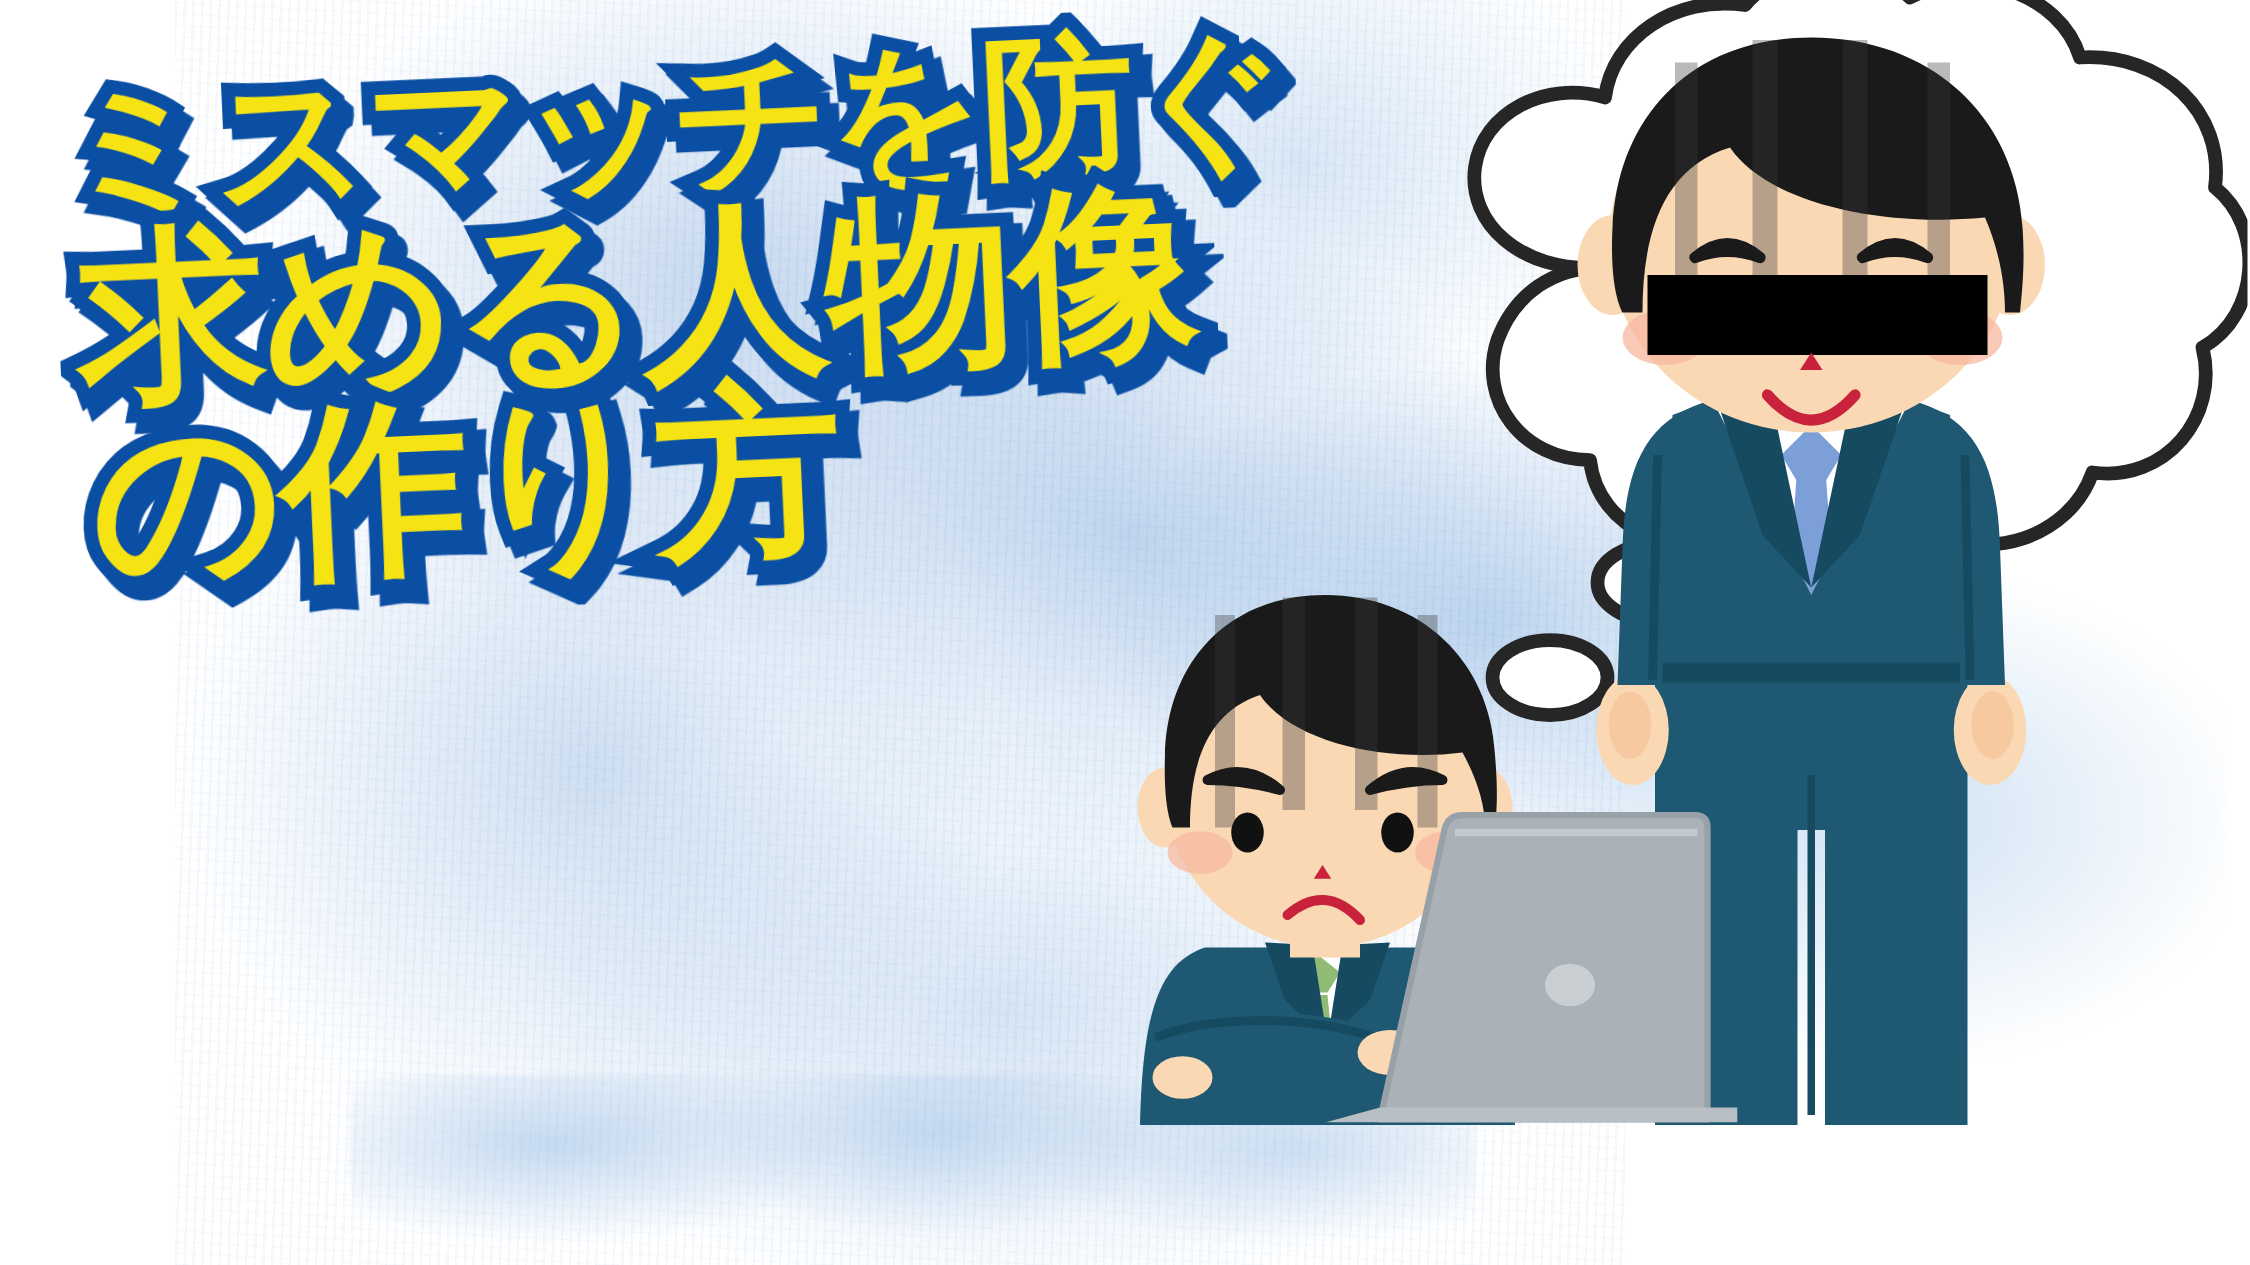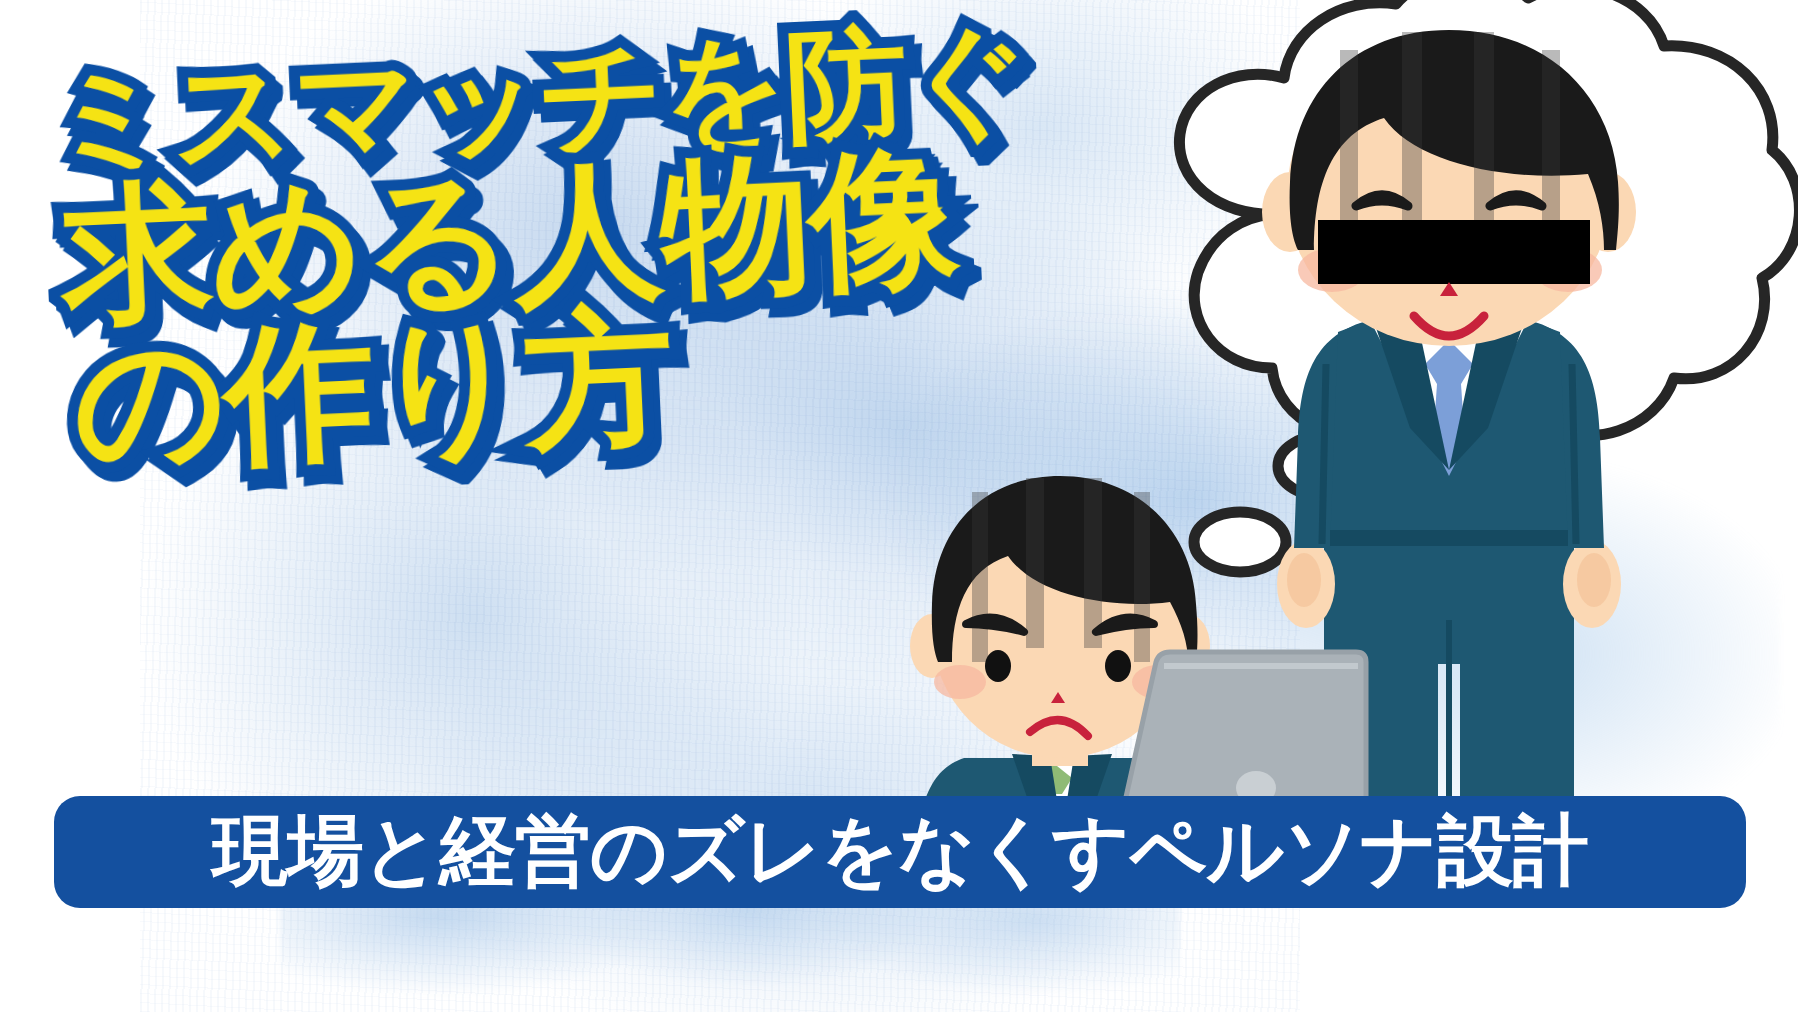--- a/index.html
+++ b/index.html
@@ -266,17 +266,14 @@
     <ellipse cx="196" cy="140" rx="20" ry="17" fill="#C9CFD3"></ellipse>
     <path d="M0 250 L 44 238 L 330 238 L 330 250 Z" fill="#B8BFC4"></path>
   </svg>
 
   <div id="headline" style="transform: rotate(-2.6deg);">
     <div class="hl-line" id="hl-1" style="font-size: 122px; color: rgb(245, 227, 20); -webkit-text-stroke: 22px rgb(11, 79, 164); filter: drop-shadow(rgb(11, 79, 164) 7px 9px 0px);">ミスマッチを防ぐ</div>
     <div class="hl-line" id="hl-2" style="font-size: 150px; color: rgb(245, 227, 20); -webkit-text-stroke: 22px rgb(11, 79, 164); filter: drop-shadow(rgb(11, 79, 164) 7px 9px 0px);">求める人物像</div>
     <div class="hl-line" id="hl-3" style="font-size: 150px; color: rgb(245, 227, 20); -webkit-text-stroke: 22px rgb(11, 79, 164); filter: drop-shadow(rgb(11, 79, 164) 7px 9px 0px);">の作り方</div>
   </div>
 
-  <div id="subtitle-bar" style="background: rgb(20, 80, 159);">
-    <div id="subtitle-text" style="color: rgb(255, 255, 255);">現場と経営のズレをなくすペルソナ設計</div>
-  </div>
 
 </div>
 
 </body></html>

